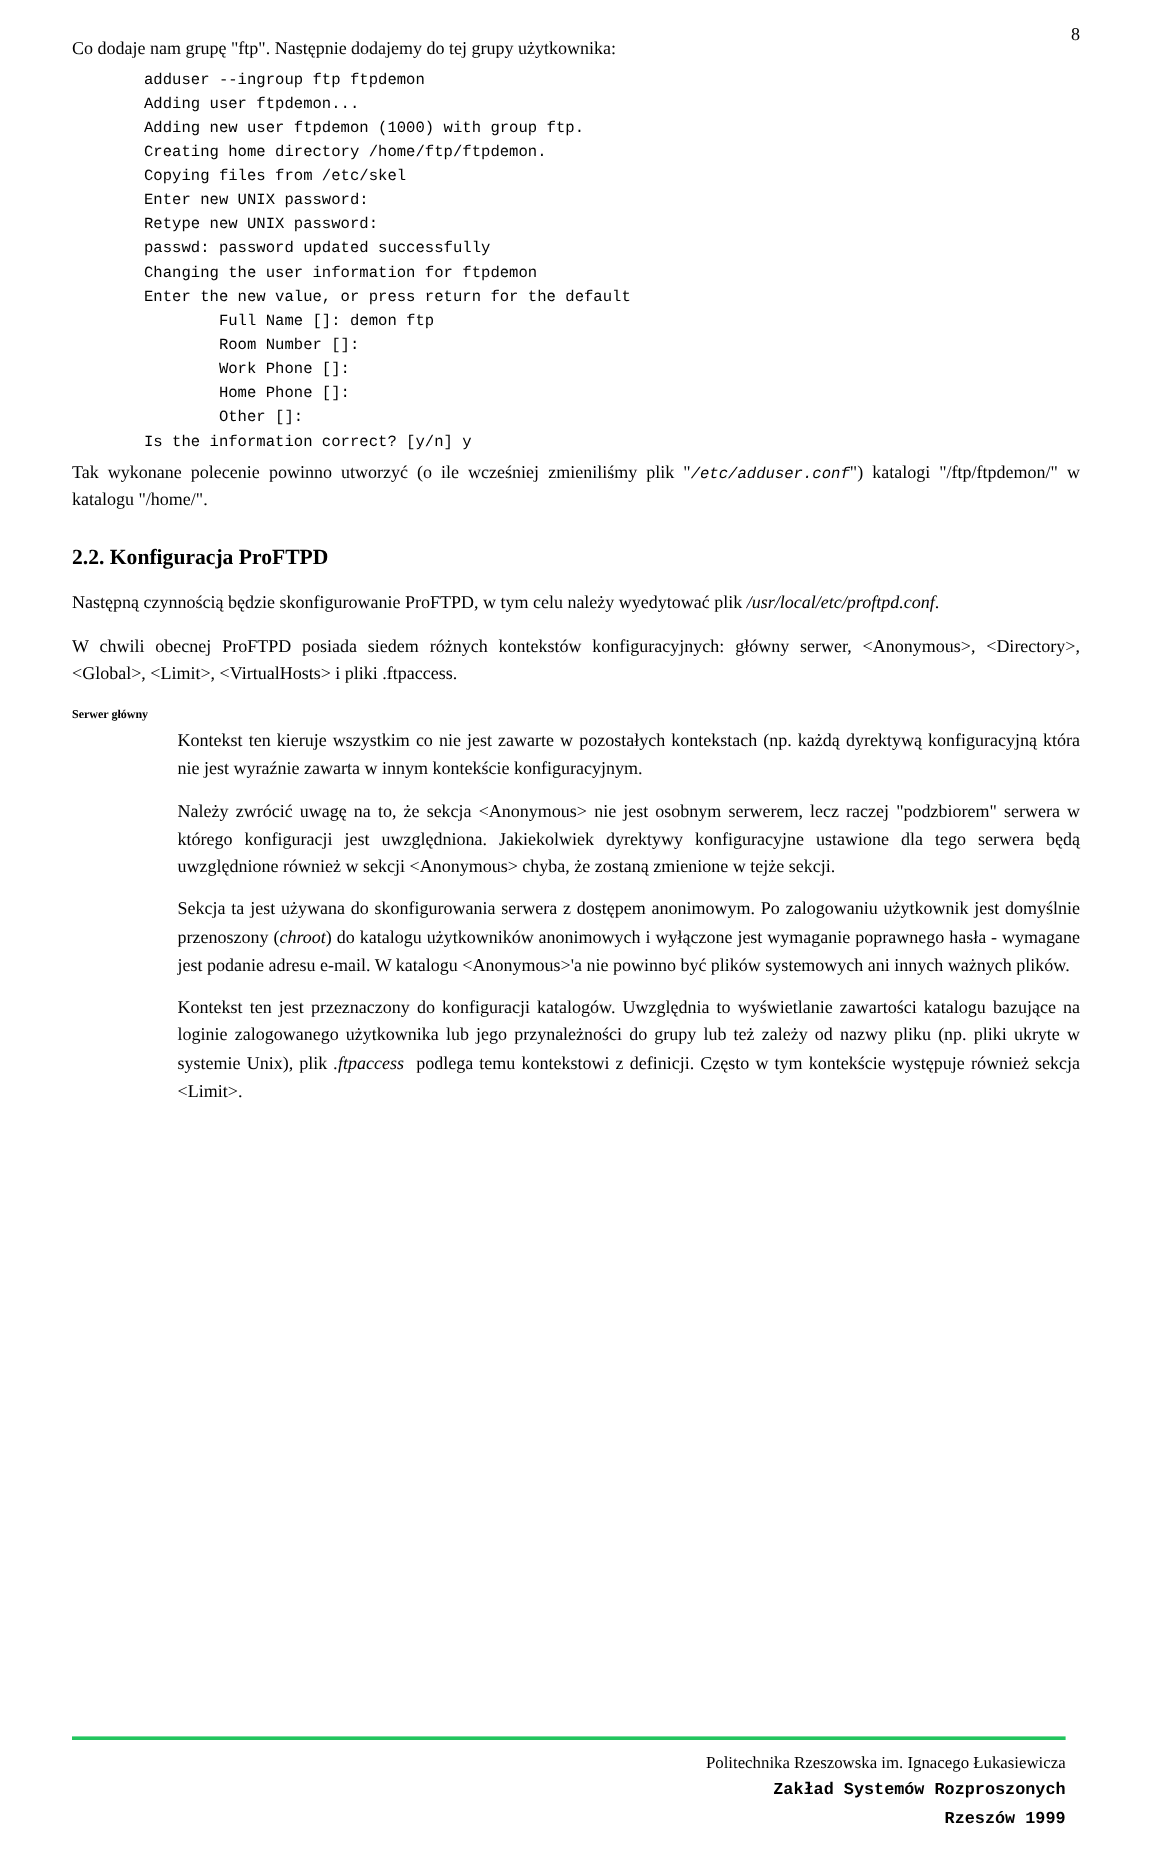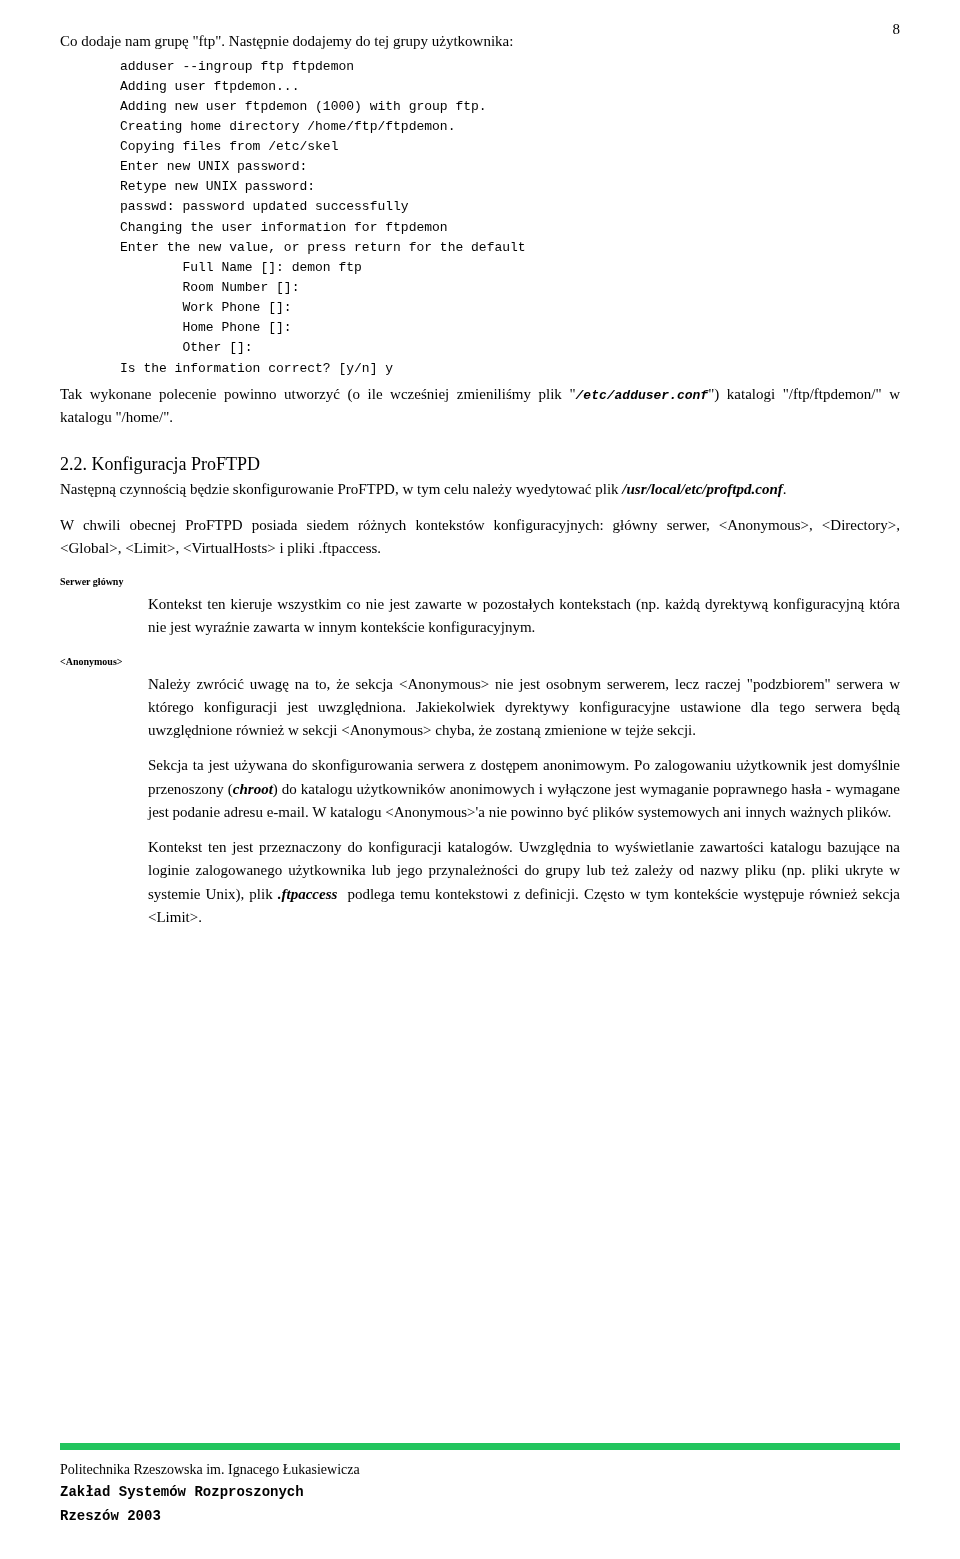--- a/index.html
+++ b/index.html
@@ -61,45 +61,45 @@
     .para-indented {
       margin-bottom: 12px;
       margin-left: 88px;
       text-align: justify;
       font-size: 15px;
       line-height: 1.55;
     }
 
     .section-heading {
       font-size: 18px;
-      font-weight: normal;
+      font-weight: bold;
       margin-top: 22px;
+      margin-bottom: 14px;
     }
 
     .subsection-label {
       font-weight: bold;
       margin-top: 14px;
       margin-bottom: 4px;
       font-size: 10px;
     }
 
     .italic {
       font-style: italic;
-      font-weight: bold;
     }
 
     .footer {
       position: absolute;
       bottom: 30px;
       left: 0;
-      right: 0;
-      text-align: left;
+      right: 12px;
+      text-align: right;
       font-size: 14px;
       line-height: 1.7;
-      border-top: 7px solid #22c55e;
+      border-top: 3px solid #22c55e;
       padding-top: 8px;
       margin: 0 60px;
     }
 
     .footer-bold {
       font-weight: bold;
       font-family: Liberation Mono, monospace;
     }
   </style>
 </head>
@@ -141,31 +141,30 @@
   <p class="para">
     Następną czynnością będzie skonfigurowanie ProFTPD, w tym celu należy wyedytować plik
     <span class="italic">/usr/local/etc/proftpd.conf</span>.
   </p>
 
   <p class="para">W chwili obecnej ProFTPD posiada siedem różnych kontekstów konfiguracyjnych: główny serwer, &lt;Anonymous&gt;, &lt;Directory&gt;, &lt;Global&gt;, &lt;Limit&gt;, &lt;VirtualHosts&gt; i pliki .ftpaccess.</p>
 
   <p class="subsection-label">Serwer główny</p>
   <p class="para-indented">Kontekst ten kieruje wszystkim co nie jest zawarte w pozostałych kontekstach (np. każdą dyrektywą konfiguracyjną która nie jest wyraźnie zawarta w innym kontekście konfiguracyjnym.</p>
 
-  <p class="subsection-label">&lt;Anonymous&gt;</p>
   <p class="para-indented">
     Należy zwrócić uwagę na to, że sekcja &lt;Anonymous&gt; nie jest osobnym serwerem, lecz raczej "podzbiorem" serwera w którego konfiguracji jest uwzględniona. Jakiekolwiek dyrektywy konfiguracyjne ustawione dla tego serwera będą uwzględnione również w sekcji &lt;Anonymous&gt; chyba, że zostaną zmienione w tejże sekcji.
   </p>
   <p class="para-indented">
     Sekcja ta jest używana do skonfigurowania serwera z dostępem anonimowym. Po zalogowaniu użytkownik jest domyślnie przenoszony (<span class="italic">chroot</span>) do katalogu użytkowników anonimowych i wyłączone jest wymaganie poprawnego hasła - wymagane jest podanie adresu e-mail. W katalogu &lt;Anonymous&gt;'a nie powinno być plików systemowych ani innych ważnych plików.
   </p>
 
   <p class="para-indented">
     Kontekst ten jest przeznaczony do konfiguracji katalogów. Uwzględnia to wyświetlanie zawartości katalogu bazujące na loginie zalogowanego użytkownika lub jego przynależności do grupy lub też zależy od nazwy pliku (np. pliki ukryte w systemie Unix), plik <span class="italic">.ftpaccess</span>&nbsp; podlega temu kontekstowi z definicji. Często w tym kontekście występuje również sekcja &lt;Limit&gt;.
   </p>
 
   <div class="footer">
     <div>Politechnika Rzeszowska im. Ignacego Łukasiewicza</div>
     <div class="footer-bold">Zakład Systemów Rozproszonych</div>
-    <div class="footer-bold">Rzeszów 2003</div>
+    <div class="footer-bold">Rzeszów 1999</div>
   </div>
 
 </div>
 
 </body></html>

